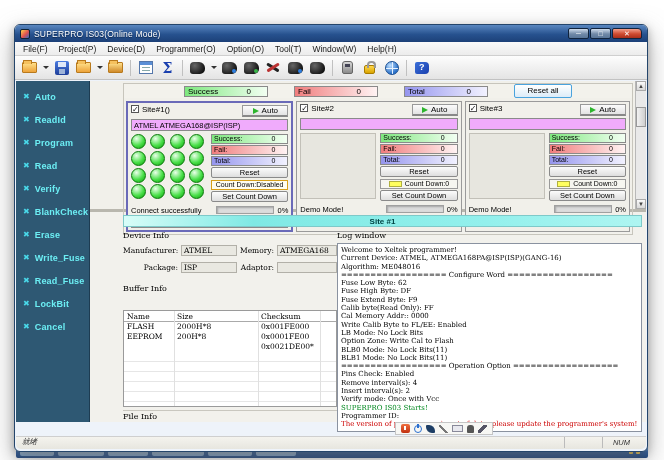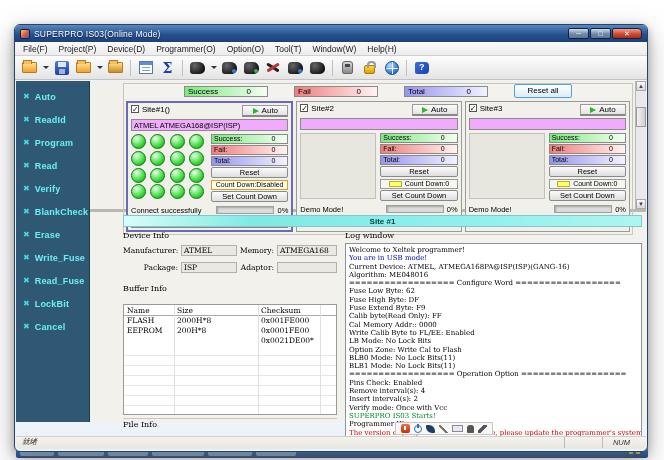--- a/index.html
+++ b/index.html
@@ -123,29 +123,29 @@
   .vthumb{height:20px;margin-top:16px;background:linear-gradient(90deg,#f2f2f2,#cfcfcf);border:1px solid #999;cursor:grab;}
   .vspace{flex:1;}
 
   
   .bottom-region{flex:1;display:flex;min-width:0;}
   .br-pad{width:33px;}
   .br-inner{flex:1;display:flex;flex-direction:column;padding:3px 4px 2px 0;min-width:0;}
   .tabbar{height:12px;border:1px solid #7ec9c9;display:flex;align-items:center;justify-content:center;
     background:linear-gradient(90deg,#d8fdf8,#7fe9e4 25%,#93f0ec 70%,#aef5f1);
     font-size:8px;font-weight:bold;color:#044;cursor:pointer;}
-  .panes{flex:1;display:flex;gap:8px;margin-top:4px;min-width:0;}
+  .panes{flex:1;display:flex;margin-top:4px;min-width:0;}
   .leftpane{width:214px;display:flex;flex-direction:column;font-family:"DejaVu Serif",serif;}
   .gl{font-size:8px;color:#000;height:10px;}
   .dirow{display:flex;align-items:center;gap:3px;height:15px;font-size:7.5px;margin-top:2px;}
   .dlabel{width:55px;text-align:right;white-space:nowrap;}
   .dlabel.short{width:34px;}
   .dfield{height:11px;background:#e9e8e1;border:1px solid #b2b0a8;font-size:7.5px;line-height:10px;padding:0 2px;}
   .dfield.w1{width:56px;} .dfield.w2{width:60px;}
-  .btable{flex:1;margin-top:10px;border:1px solid #9a9a9a;background:#fff;display:flex;flex-direction:column;position:relative;overflow:hidden;}
+  .btable{flex:1;margin-top:16px;border:1px solid #9a9a9a;background:#fff;display:flex;flex-direction:column;position:relative;overflow:hidden;}
   .bhead,.brow{display:grid;grid-template-columns:50px 84px 62px 1fr;font-size:7.5px;height:11px;line-height:11px;}
   .bhead{border-bottom:1px solid #aaa;}
   .bhead div,.brow div{padding-left:3px;white-space:nowrap;overflow:hidden;}
   .brow{height:10px;line-height:10px;}
   .bfill{flex:1;background:repeating-linear-gradient(to bottom,transparent 0 9px,#e6e6e6 9px 10px);}
   .vline{position:absolute;top:0;bottom:0;width:1px;background:#e0e0e0;}
   .fileinfo{margin-top:3px;border-top:1px solid #c9c7bf;padding-top:1px;height:22px;}
   .rightpane{flex:1;display:flex;flex-direction:column;font-family:"DejaVu Serif",serif;min-width:0;}
   .logbox{flex:1;margin-top:2px;border:1px solid #8a92a0;background:#fff;padding:2px 3px;overflow:hidden;}
   .ll{font-size:7px;line-height:8.3px;white-space:nowrap;}
@@ -543,21 +543,20 @@
 
               <div class="fileinfo">
                 <div class="gl">File Info</div>
               </div>
             </div>
 
             <div class="rightpane">
               <div class="gl">Log window</div>
               <div class="logbox">
                 <div class="ll" style="color: rgb(0, 0, 0);">Welcome to Xeltek programmer!</div>
-                <div class="ll" style="color: rgb(0, 0, 204);">You are in USB mode!</div>
                 <div class="ll" style="color: rgb(0, 0, 0);">Current Device: ATMEL, ATMEGA168PA@ISP(ISP)(GANG-16)</div>
                 <div class="ll" style="color: rgb(0, 0, 0);">Algorithm: ME048016</div>
                 <div class="ll" style="color: rgb(0, 0, 0);">================== Configure Word ==================</div>
                 <div class="ll" style="color: rgb(0, 0, 0);">Fuse Low Byte: 62</div>
                 <div class="ll" style="color: rgb(0, 0, 0);">Fuse High Byte: DF</div>
                 <div class="ll" style="color: rgb(0, 0, 0);">Fuse Extend Byte: F9</div>
                 <div class="ll" style="color: rgb(0, 0, 0);">Calib byte(Read Only): FF</div>
                 <div class="ll" style="color: rgb(0, 0, 0);">Cal Memory Addr:: 0000</div>
                 <div class="ll" style="color: rgb(0, 0, 0);">Write Calib Byte to FL/EE: Enabled</div>
                 <div class="ll" style="color: rgb(0, 0, 0);">LB Mode: No Lock Bits</div>

